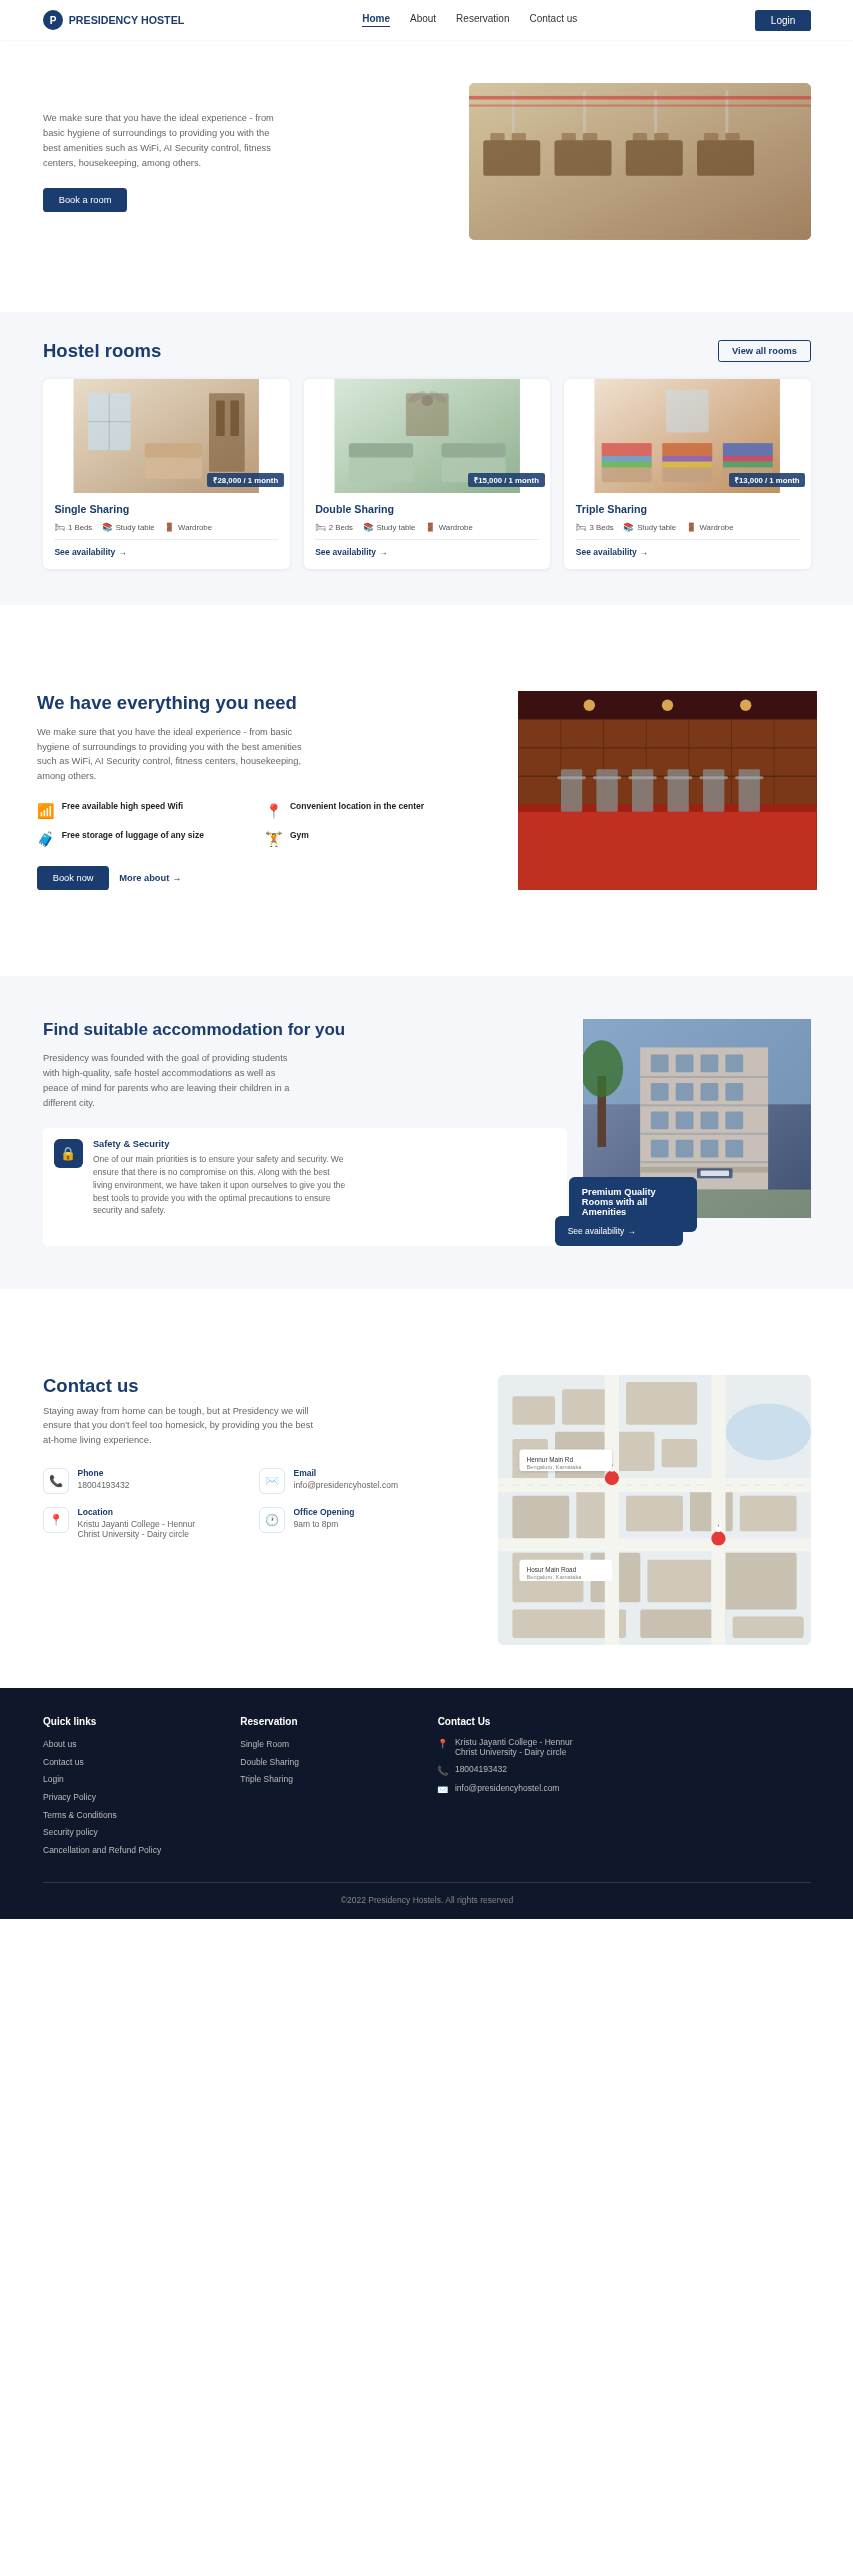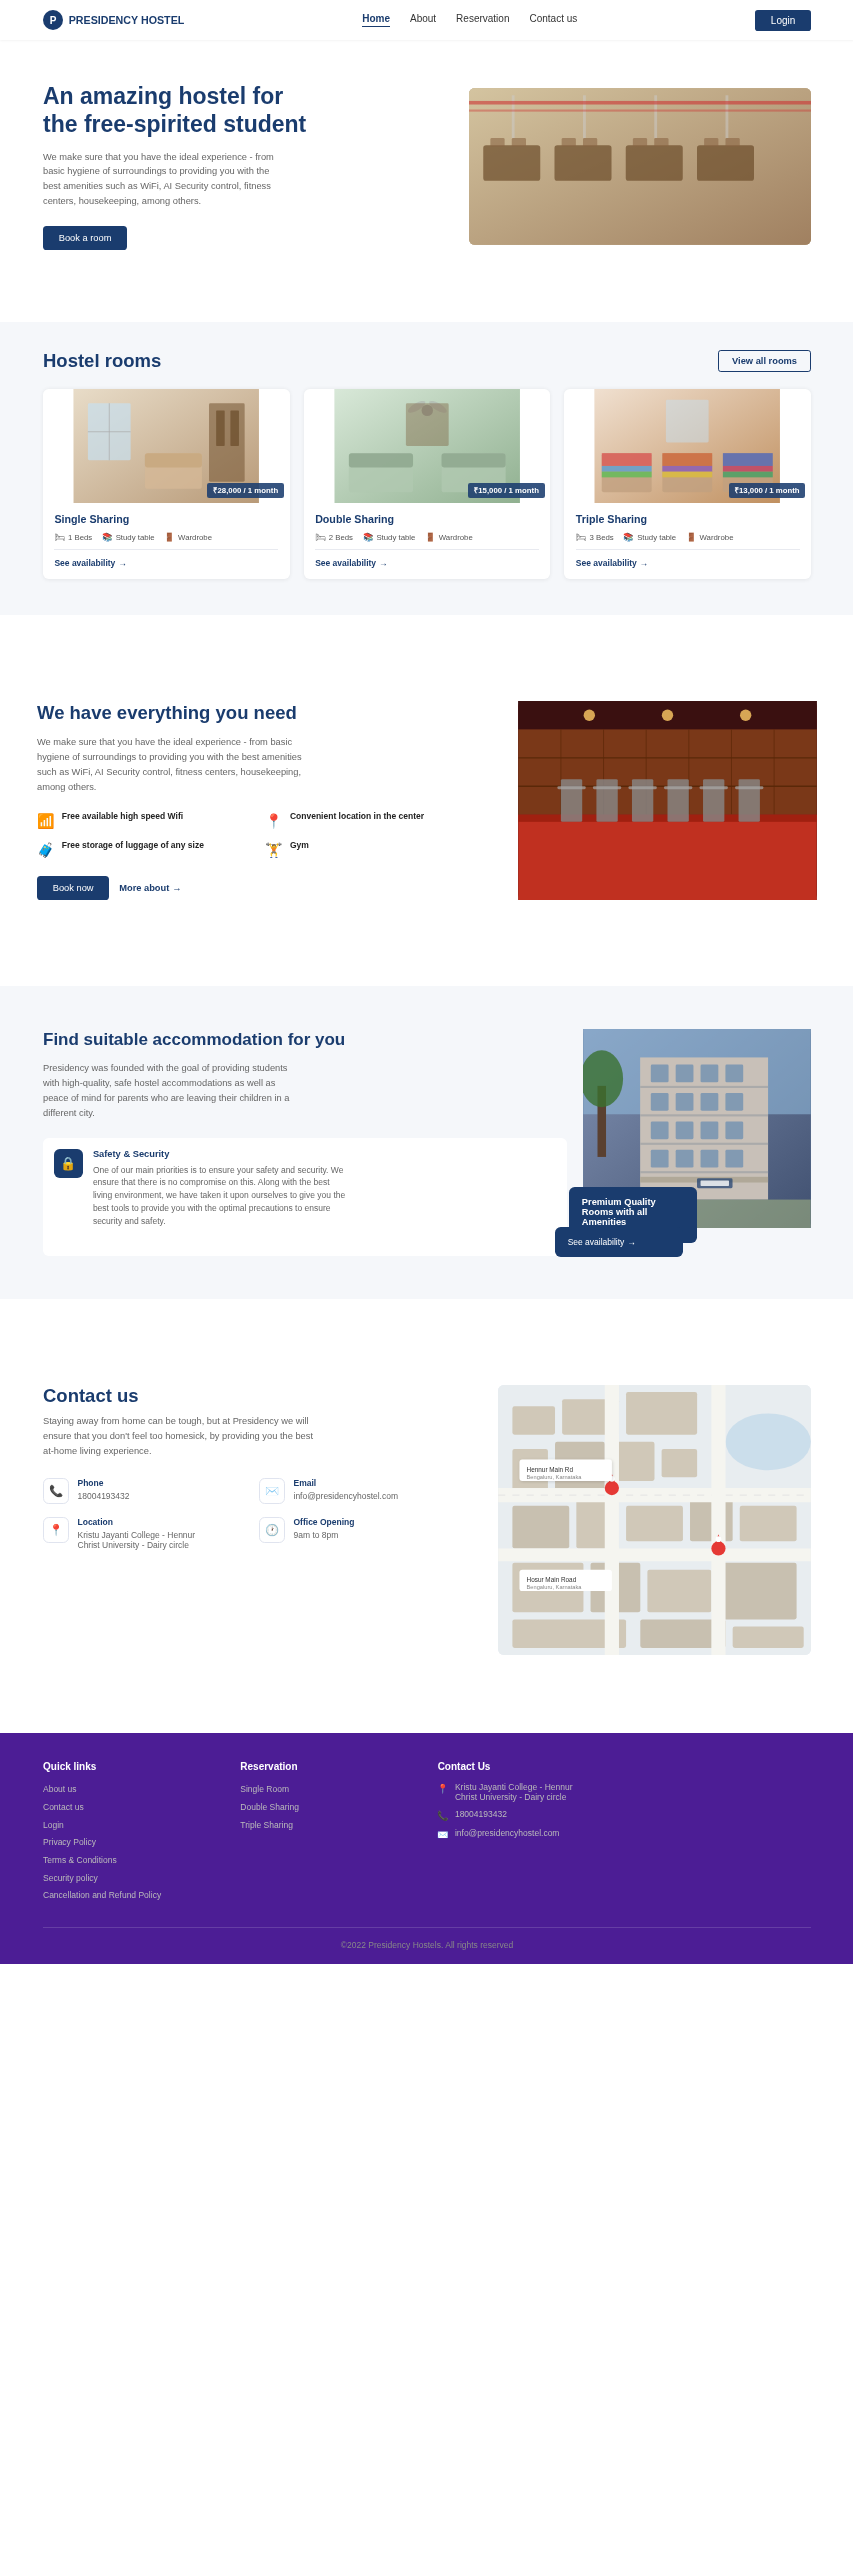--- a/index.html
+++ b/index.html
@@ -89,21 +89,21 @@
     .contact-text > p { font-size: 9.3px; color: #666; line-height: 1.6; margin-bottom: 20px; max-width: 270px; }
     .contact-grid { display: grid; grid-template-columns: 1fr 1fr; gap: 13px; }
     .contact-item { display: flex; align-items: flex-start; gap: 8.5px; }
     .contact-item-icon { width: 26px; height: 26px; border: 1.4px solid #e0e4ef; border-radius: 5.7px; display: flex; align-items: center; justify-content: center; flex-shrink: 0; color: #1a3c6e; font-size: 11.4px; }
     .contact-item-text h4 { font-size: 8.5px; font-weight: 700; color: #1a3c6e; margin-bottom: 2.1px; }
     .contact-item-text p { font-size: 8.5px; color: #666; }
     .contact-map { flex: 1; max-width: 313px; }
     .map-placeholder { width: 100%; height: 270px; background: #e8edf5; border-radius: 5.7px; overflow: hidden; position: relative; }
 
     
-    footer { background: #4c1d95; color: #ccc; padding: 28.5px 43px 14.2px; margin-top: 35px; }
+    footer { background: #0f172a; color: #ccc; padding: 28.5px 43px 14.2px; }
     .footer-grid { display: grid; grid-template-columns: 1fr 1fr 1fr 1fr; gap: 21.3px; margin-bottom: 21.3px; }
     .footer-col h4 { color: #fff; font-size: 10px; font-weight: 700; margin-bottom: 10px; }
     .footer-col ul { list-style: none; }
     .footer-col ul li { margin-bottom: 5.7px; }
     .footer-col ul li a { color: #bbb; font-size: 8.5px; text-decoration: none; }
     .footer-contact-item { display: flex; align-items: flex-start; gap: 5.7px; margin-bottom: 7.1px; }
     .footer-contact-icon { font-size: 9.3px; color: #8aa; margin-top: 0.7px; }
     .footer-contact-text { font-size: 8.5px; color: #bbb; }
     .footer-social { display: flex; gap: 8.5px; margin-top: 4.3px; }
     .social-btn { width: 21.3px; height: 21.3px; background: rgba(255,255,255,0.15); border-radius: 2.8px; display: flex; align-items: center; justify-content: center; color: #fff; font-size: 10px; cursor: pointer; }
@@ -123,24 +123,20 @@
     <a class="nav-link active" href="#">Home</a>
     <a class="nav-link" href="#">About</a>
     <a class="nav-link" href="#">Reservation</a>
     <a class="nav-link" href="#">Contact us</a>
   </div>
   <button class="nav-login">Login</button>
 </nav>
 
 <section class="hero">
   <div class="hero-text">
-    <h1>
-      <span>An amazing hostel for</span><br>
-      <span>the free-spirited student</span>
-    </h1>
     <p>We make sure that you have the ideal experience - from basic hygiene of surroundings to providing you with the best amenities such as WiFi, AI Security control, fitness centers, housekeeping, among others.</p>
     <button class="btn-primary">Book a room</button>
   </div>
   <div class="hero-img">
     <div class="img-placeholder img-box" style="height:157px;">
       <svg width="100%" height="100%" viewBox="0 0 480 220" xmlns="http://www.w3.org/2000/svg">
 
         <rect width="480" height="220" fill="#c8b89a"></rect>
         <rect x="0" y="0" width="480" height="220" fill="url(#heroGrad)"></rect>
         <defs>

